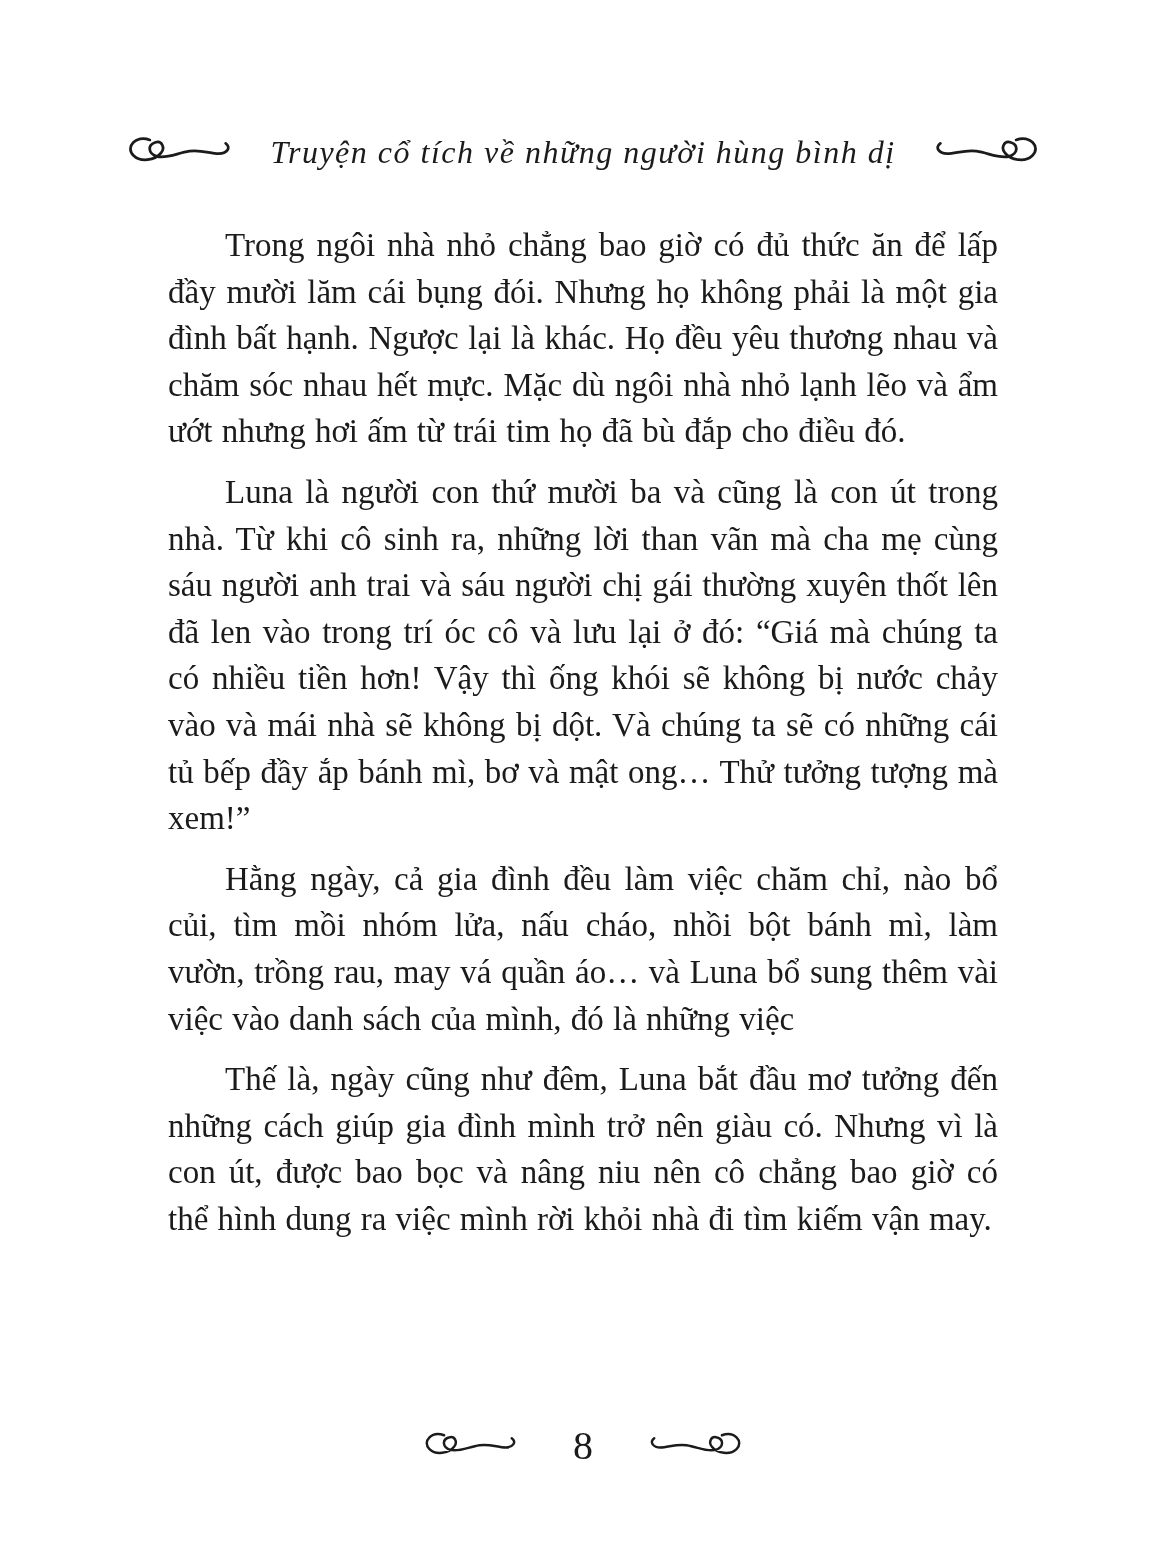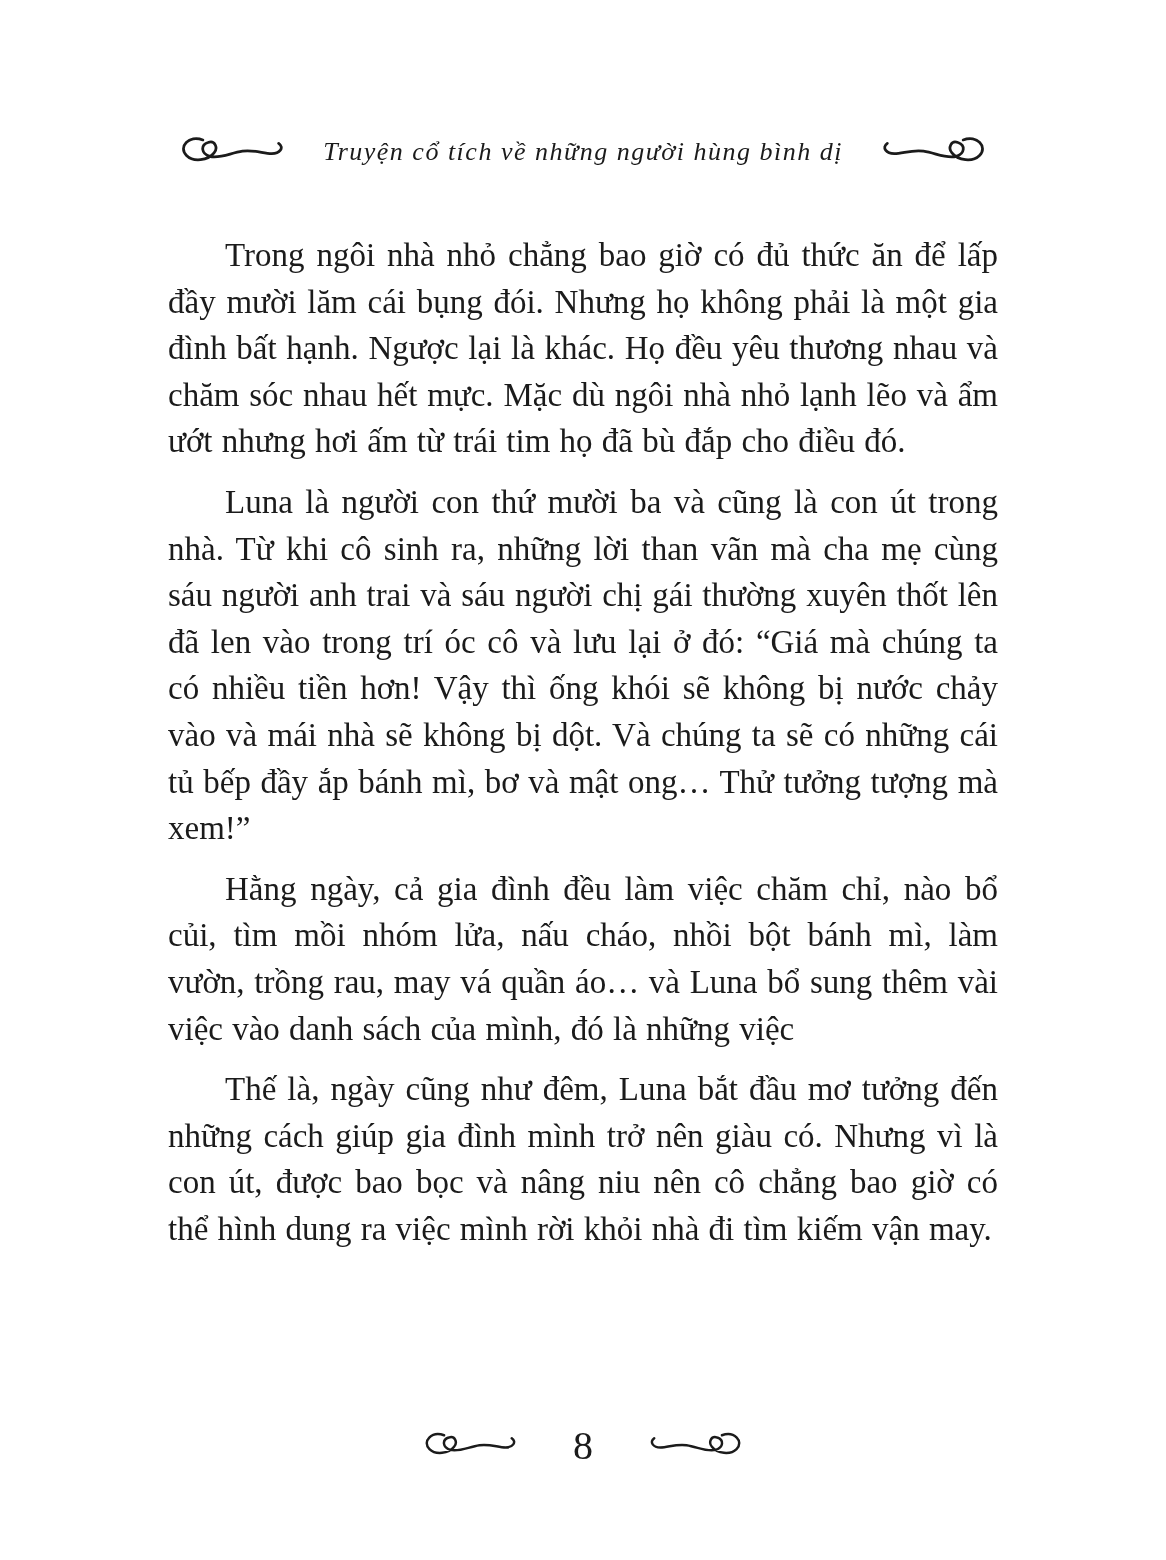--- a/index.html
+++ b/index.html
@@ -23,38 +23,38 @@
     top: 128px;
     left: 0;
     width: 100%;
     display: flex;
     align-items: center;
     justify-content: center;
     gap: 34px;
   }
   .running-head .title {
     font-style: italic;
-    font-size: 26px;
+    font-size: 32px;
     letter-spacing: 1.5px;
     color: #1b1b1b;
     white-space: nowrap;
   }
   .ornament {
     width: 112px;
     height: 48px;
     color: #1b1b1b;
     flex: 0 0 auto;
   }
   .ornament svg { width: 100%; height: 100%; display: block; }
   .ornament.mirror svg { transform: scaleX(-1); }
   .ornament.small { width: 100px; height: 44px; }
   
   .text-block {
     position: absolute;
-    top: 232px;
+    top: 222px;
     left: 168px;
     width: 830px;
   }
   .text-block p {
     margin: 0 0 14px 0;
     font-size: 33px;
     line-height: 46.6px;
     text-align: justify;
     text-indent: 57px;
     color: #1b1b1b;

